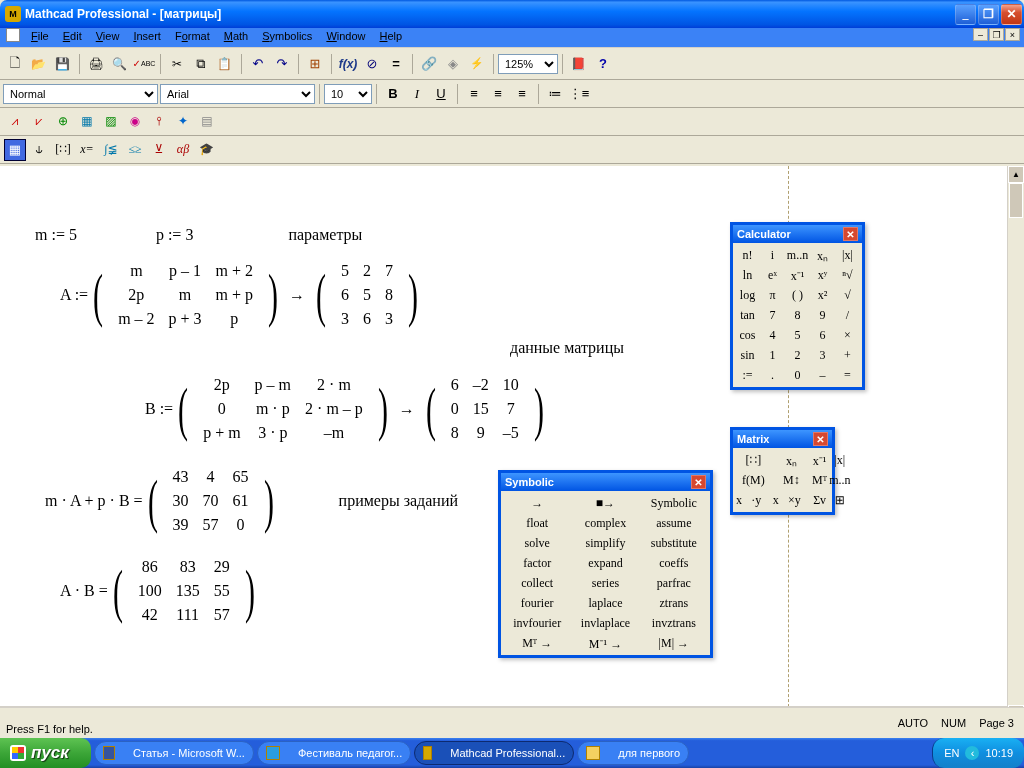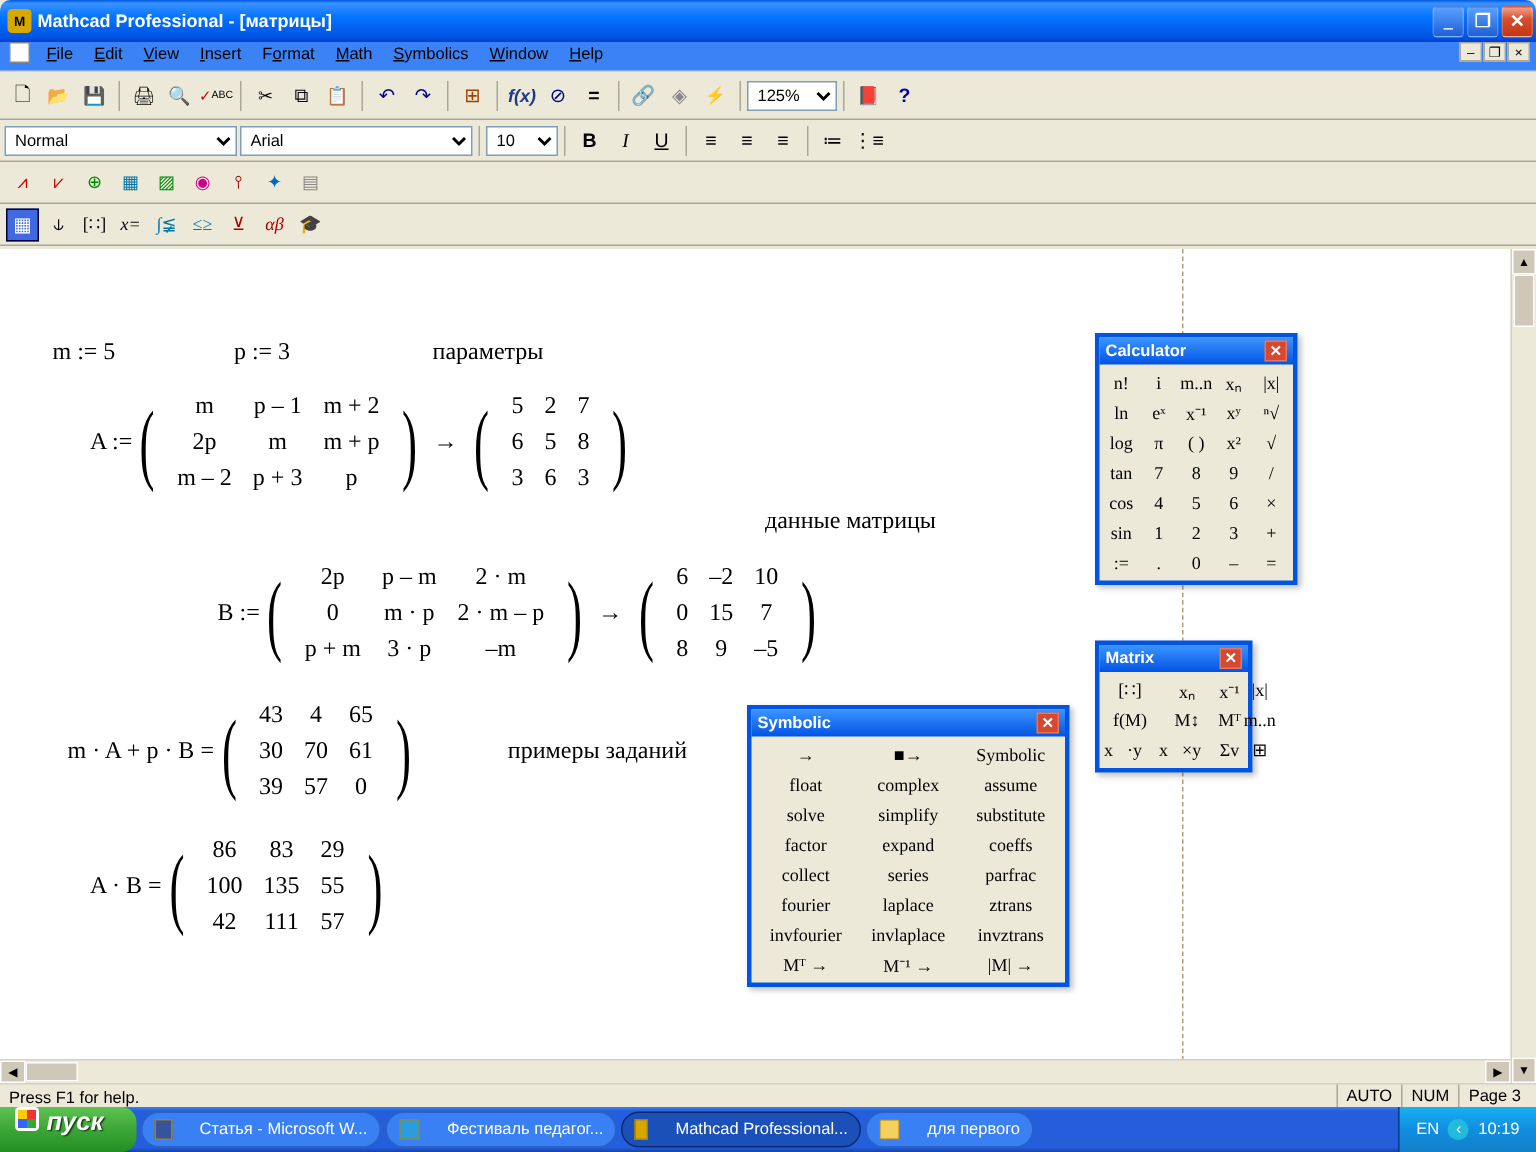--- a/index.html
+++ b/index.html
@@ -41,41 +41,41 @@
 .bigarrow { font-size: 16px; margin: 0 6px; }
 .lbl { font-size: 16px; margin-left: 30px; }
 
 
 .vscroll { position: absolute; right: 0; top: 166px; bottom: 46px; width: 17px; background: #ece9d8; border-left: 1px solid #d4d0c8; }
 .vscroll .arr { height: 17px; background: #cfc8b8; border: 1px solid #fff; display: flex; align-items: center; justify-content: center; font-size: 8px; }
 .vscroll .thumb { position: absolute; top: 17px; left: 1px; right: 1px; height: 35px; background: #cfc8b8; border: 1px solid #fff; }
 .hscroll { position: absolute; left: 0; right: 17px; bottom: 30px; height: 16px; background: #ece9d8; border-top: 1px solid #d4d0c8; }
 .hscroll .arr { width: 17px; height: 100%; display: inline-flex; align-items: center; justify-content: center; font-size: 8px; background: #cfc8b8; border: 1px solid #fff; }
 .hscroll .thumb { position: absolute; left: 17px; top: 1px; bottom: 1px; width: 35px; background: #cfc8b8; border: 1px solid #fff; }
-.statusline { position: absolute; bottom: 0; left: 0; right: 0; height: 16px; background: #ece9d8; border-top: 1px solid #d4d0c8; font-size: 11px; display: flex; align-items: flex-end; padding: 0 4px; }
+.statusline { position: absolute; bottom: 0; left: 0; right: 0; height: 16px; background: #ece9d8; border-top: 1px solid #d4d0c8; font-size: 11px; display: flex; align-items: flex-start; padding: 15px 4px; }
 .statusline .sseg { border-left: 1px solid #aca899; padding: 0 6px; height: 100%; display: flex; align-items: center; }
 .statusline .help { flex: 1; padding-left: 2px; }
 
 
 .palette { position: absolute; border: 3px solid #0054e3; background: #ece9d8; box-shadow: 2px 2px 4px rgba(0,0,0,.25); }
 .palette .phead { background: linear-gradient(to bottom, #3d95ff, #0054e3); color: #fff; font-weight: bold; font-size: 11px; height: 18px; display: flex; align-items: center; padding: 0 4px; }
 .palette .phead .pclose { margin-left: auto; width: 15px; height: 14px; background: #d64830; border: 1px solid #fff4; display: flex; align-items: center; justify-content: center; font-size: 10px; }
 .palette .pbody { padding: 2px; }
 .pgrid { display: grid; }
 .pgrid .pcell { border: 1px solid transparent; display: flex; align-items: center; justify-content: center; font-family: 'Times New Roman', Tahoma; font-size: 12px; height: 20px; cursor: default; }
 
 
 .taskbar { position: absolute; left: 0; right: 0; bottom: 0; height: 30px; background: linear-gradient(to bottom, #3a81f0 0%, #245edb 9%, #245edb 90%, #1941a5 100%); display: flex; align-items: stretch; }
-.start { background: linear-gradient(to bottom, #5ec352 0%, #3ca638 50%, #238f23 100%); color: #fff; font-weight: bold; font-style: italic; font-size: 17px; padding: 0 22px 0 10px; display: flex; align-items: flex-start; border-radius: 0 10px 10px 0; text-shadow: 1px 1px 1px #000a; }
+.start { background: linear-gradient(to bottom, #5ec352 0%, #3ca638 50%, #238f23 100%); color: #fff; font-weight: bold; font-style: italic; font-size: 17px; padding: 0 22px 0 10px; display: flex; align-items: center; border-radius: 0 10px 10px 0; text-shadow: 1px 1px 1px #000a; }
 .start .logo { width: 16px; height: 16px; margin-right: 5px; background: #fff; border-radius: 3px; display: inline-block; position: relative; }
 .start .logo::before { content: ""; position: absolute; inset: 2px; background: conic-gradient(#e33 0 25%, #3a3 0 50%, #36f 0 75%, #fc0 0); }
 .taskbtn { margin: 3px 0 3px 3px; padding: 0 8px; min-width: 150px; max-width: 160px; background: #3980f4; border: 1px solid #2b62c3; border-radius: 12px; color: #fff; font-size: 11px; display: flex; align-items: center; overflow: hidden; white-space: nowrap; gap: 13px; }
 .taskbtn.active { background: #1a50b8; border-color: #0d2a70; justify-content: center; }
 .taskbtn .tico { width: 14px; height: 14px; margin-right: 5px; background: #f4d060; border: 1px solid #b08000; }
-.tray { margin-left: auto; background: linear-gradient(to bottom, #19b0f3 0%, #0f8ee0 50%, #1480c9 100%); display: flex; align-items: center; padding: 0 8px; color: #fff; font-size: 11px; border-left: 1px solid #0a3b8a; }
+.tray { margin-left: auto; background: linear-gradient(to bottom, #19b0f3 0%, #0f8ee0 50%, #1480c9 100%); display: flex; align-items: center; padding: 0 8px; color: #fff; font-size: 11px; border-left: 1px solid #0a3b8a; border-radius: 12px; }
 .tray span { margin: 0 3px; }
 
 
 .ic-new::before { content: "🗋"; } .ic-open::before { content: "📂"; font-size: 12px; }
 .ic-save::before { content: "💾"; font-size: 12px; } .ic-print::before { content: "🖨"; font-size: 12px; }
 .ic-preview::before { content: "🔍"; font-size: 12px; } .ic-spell::before { content: "✓"; color: #c00; font-size: 10px; }
 .ic-cut::before { content: "✂"; font-size: 12px; } .ic-copy::before { content: "⧉"; }
 .ic-paste::before { content: "📋"; font-size: 12px; } .ic-undo::before { content: "↶"; color: #008; }
 .ic-redo::before { content: "↷"; color: #008; }
 .fx-btn { font-style: italic; font-weight: bold; color: #1e3a8a; font-size: 12px; }

